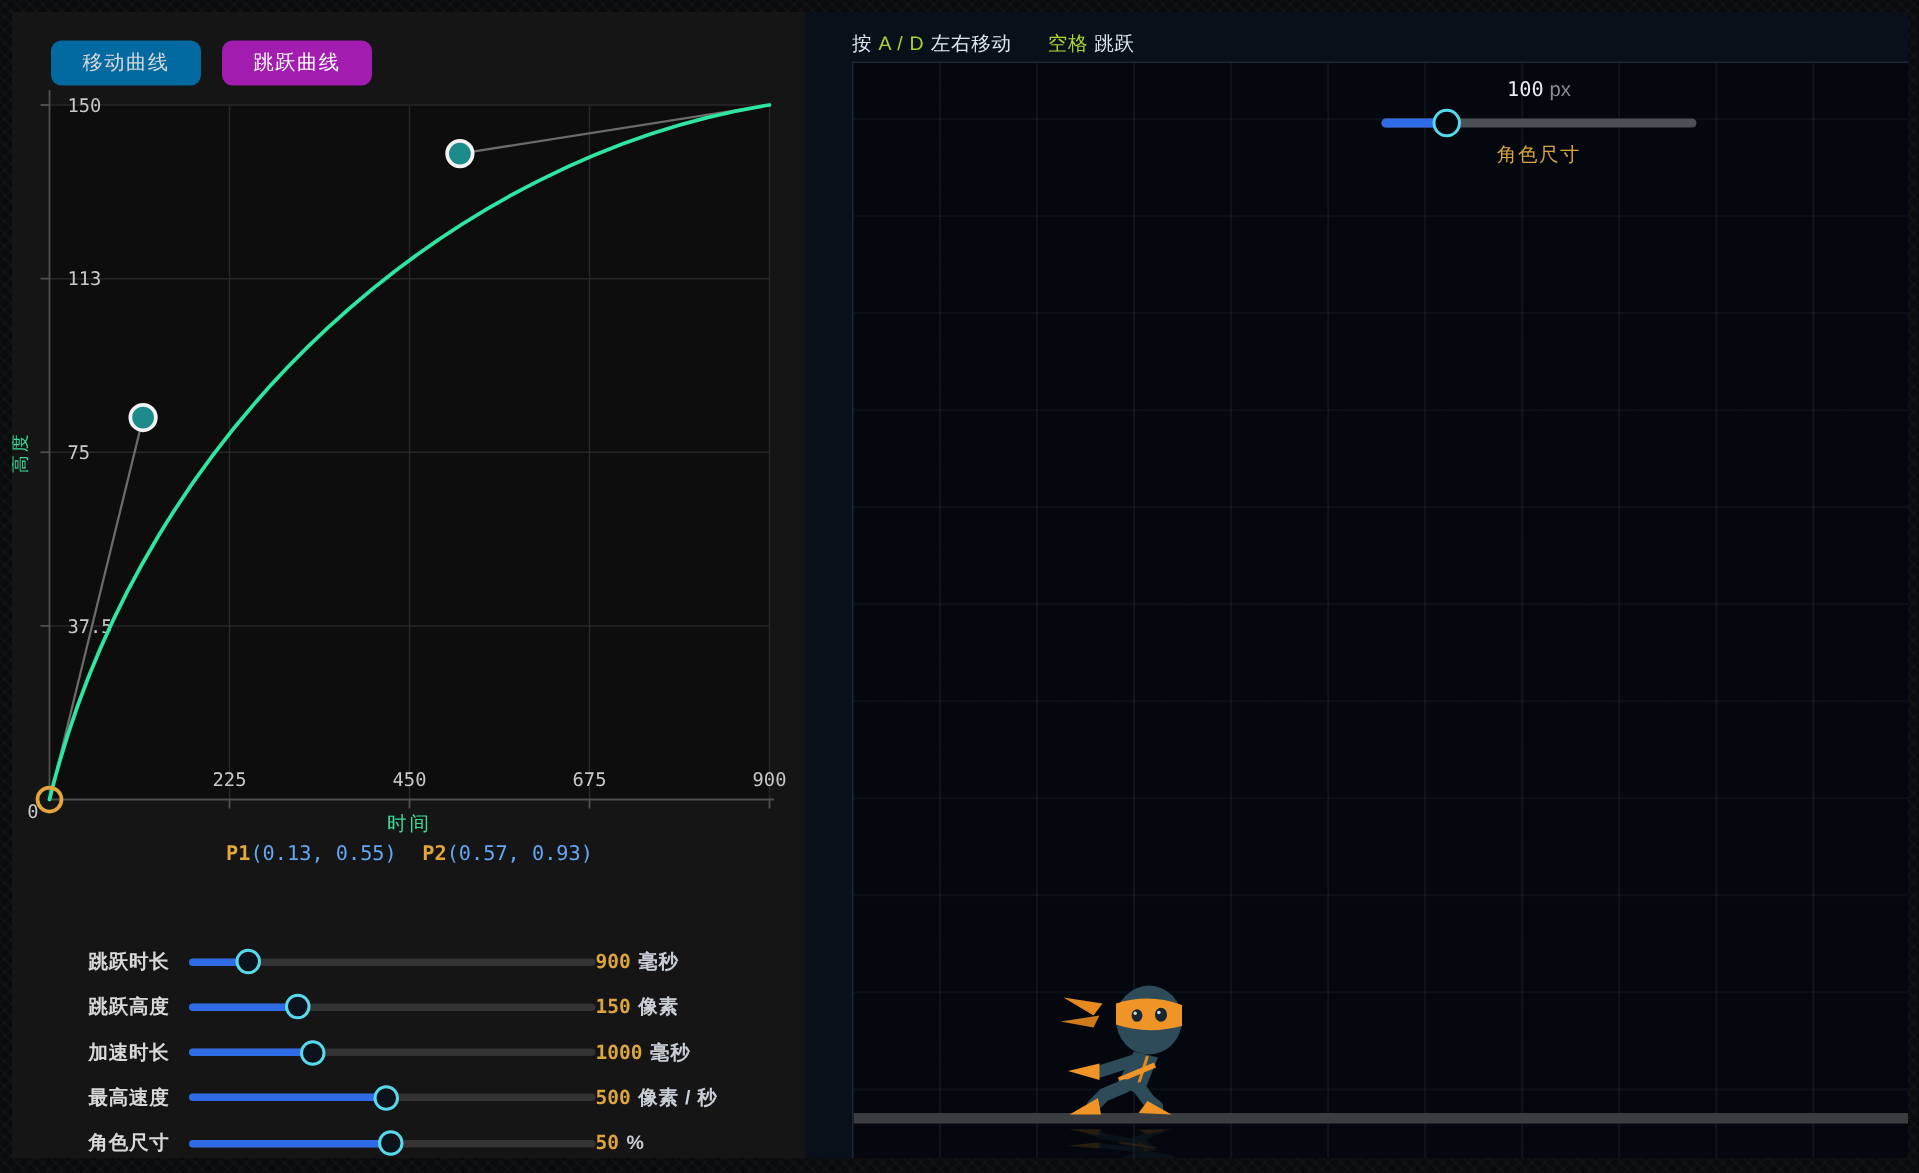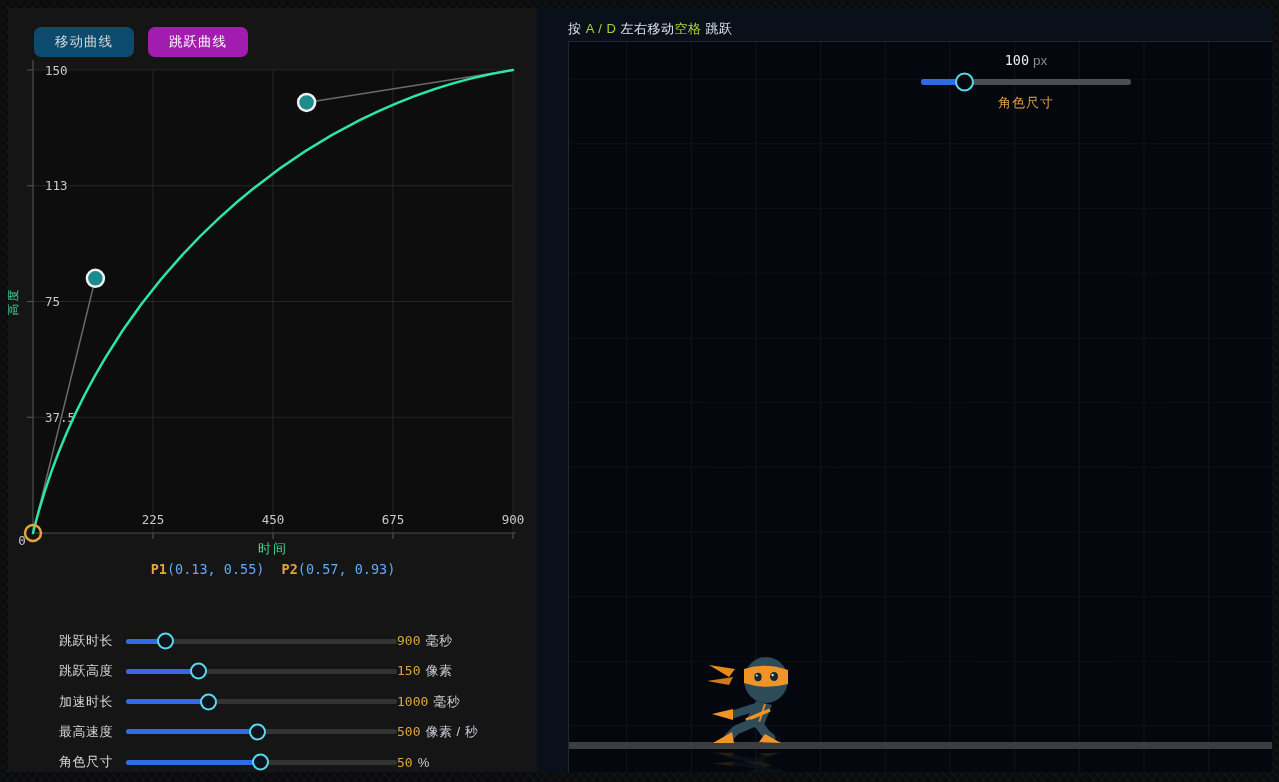--- a/index.html
+++ b/index.html
@@ -17,57 +17,57 @@
       #0a0b0d;
   }
   
   .left-panel{
     position:absolute;left:8px;top:8px;width:529px;height:764px;
     background:#151515;overflow:hidden;
   }
   .tabs{position:absolute;left:26px;top:19px;display:flex;gap:14px;}
   .tab{
     border:none;border-radius:7px;padding:6px 21px;font-size:13.5px;
-    background:#0c4a6e;color:#d8d8d8;cursor:pointer;
+    background:#0369a1;color:#d8d8d8;cursor:pointer;
     font-family:inherit;letter-spacing:1px;
   }
   .tab.active{background:#a21caf;color:#ffffff;}
   #curve-chart{position:absolute;left:0;top:0;width:529px;height:600px;overflow:visible;}
   .readout{
     position:absolute;left:25px;top:553px;width:480px;
     display:flex;justify-content:center;gap:17px;
     font-family:"DejaVu Sans Mono","Liberation Mono",monospace;
     font-size:13.5px;line-height:17px;
   }
   .readout .pname{color:#e2a63d;font-weight:bold;}
   .readout .pval{color:#63a8f7;}
   
   #sliders{position:absolute;left:51px;top:622px;right:0;}
-  .slider-row{height:22px;margin-bottom:8.3px;display:flex;align-items:center;}
+  .slider-row{height:22px;margin-bottom:8.3px;display:flex;align-items:center;font-weight:bold;}
   .s-label{width:57px;font-size:13px;color:#d8d8d8;letter-spacing:0.5px;flex:none;}
   .track{
     position:relative;width:271px;height:5px;border-radius:3px;
     background:#333333;margin-left:10px;flex:none;cursor:pointer;
   }
   .track .fill{position:absolute;left:0;top:0;height:100%;border-radius:3px;background:#2e6be5;}
   .track .thumb{
     position:absolute;top:50%;width:17px;height:17px;box-sizing:border-box;
     border-radius:50%;border:2.5px solid #57d9ec;background:#0d131c;
     transform:translateY(-50%);cursor:grab;
   }
   .s-value{white-space:nowrap;font-size:13px;}
   .s-value .num{color:#dba43e;font-family:"DejaVu Sans Mono","Liberation Mono",monospace;}
   .s-value .unit{color:#c9ced6;margin-left:5px;letter-spacing:0.5px;}
   
   .right-panel{
     position:absolute;left:537px;top:8px;width:735px;height:764px;
     background:#0a1019;overflow:hidden;
   }
   .hints{
-    position:absolute;left:31px;top:12px;display:flex;
+    position:absolute;left:31px;top:12px;display:flex;gap:24px;
     font-size:13px;font-weight:500;color:#dce6f1;letter-spacing:0.5px;
   }
   .hints .key{color:#a8d534;}
   .game-area{
     position:absolute;left:31px;top:33px;right:0;bottom:0;
     background:
       linear-gradient(to right, rgba(140,170,200,0.08) 1px, transparent 1px),
       linear-gradient(to bottom, rgba(140,170,200,0.05) 1px, transparent 1px),
       #04080e;
     background-size:64.7px 64.7px;

